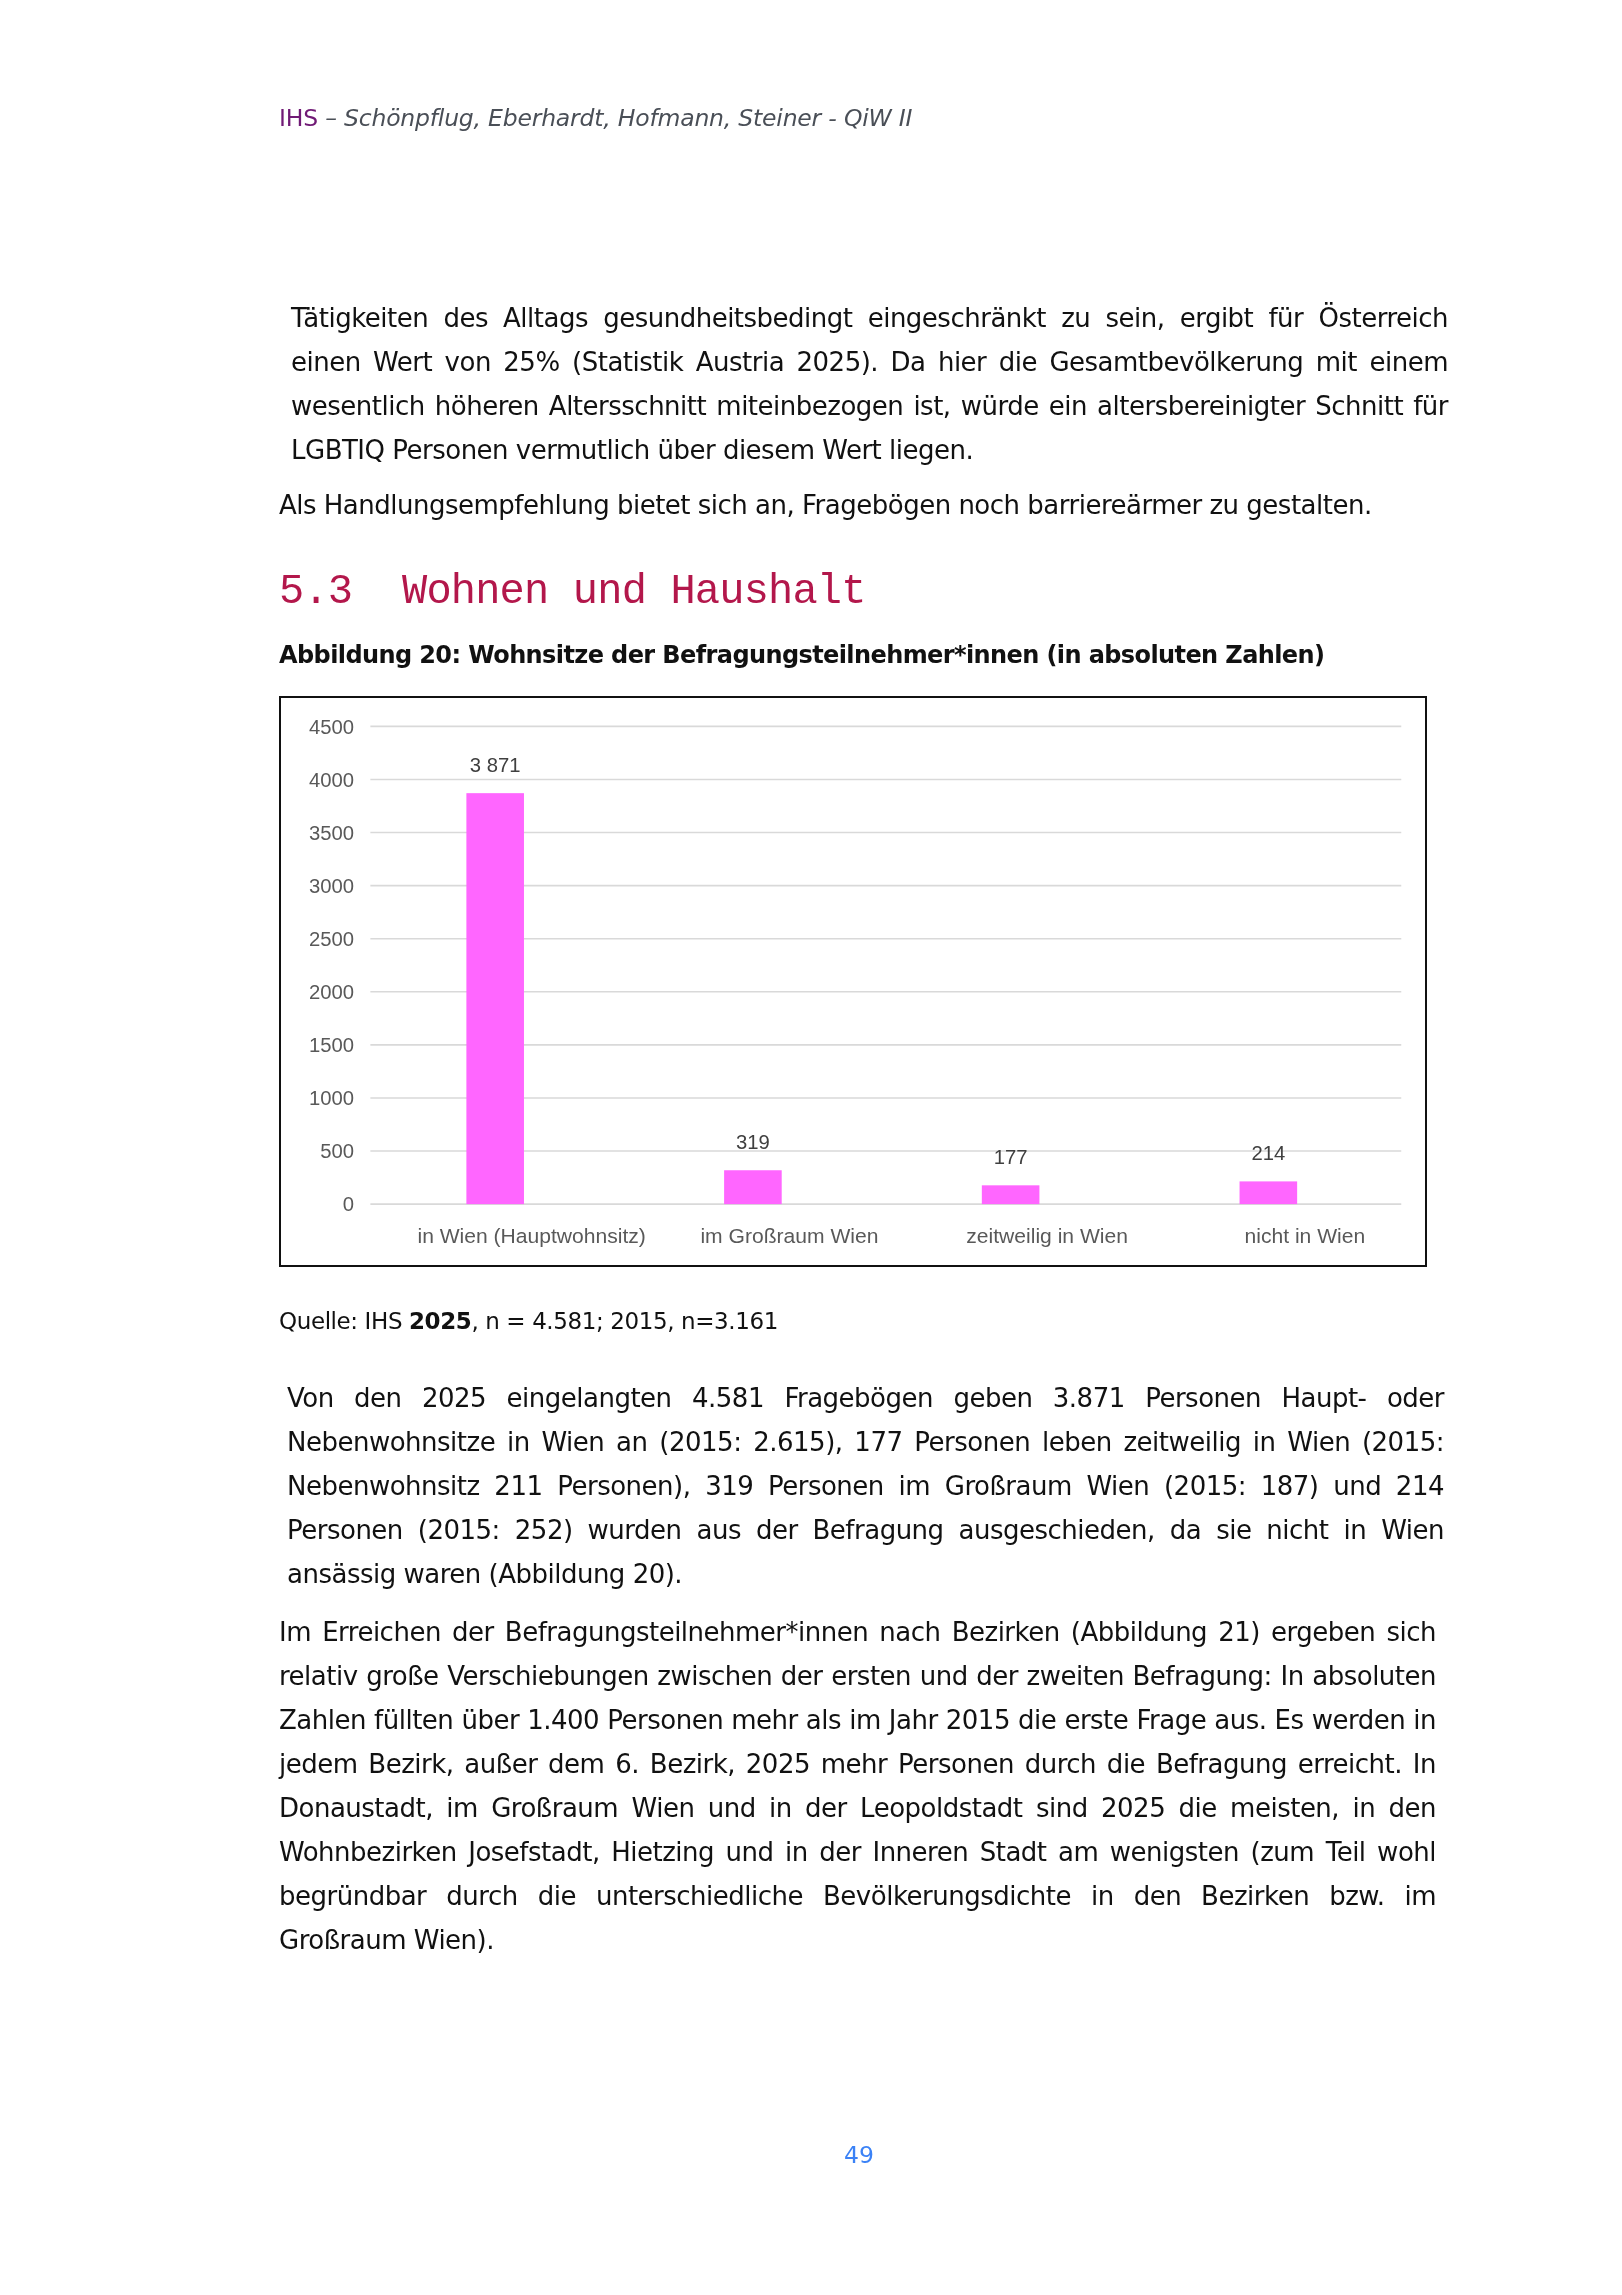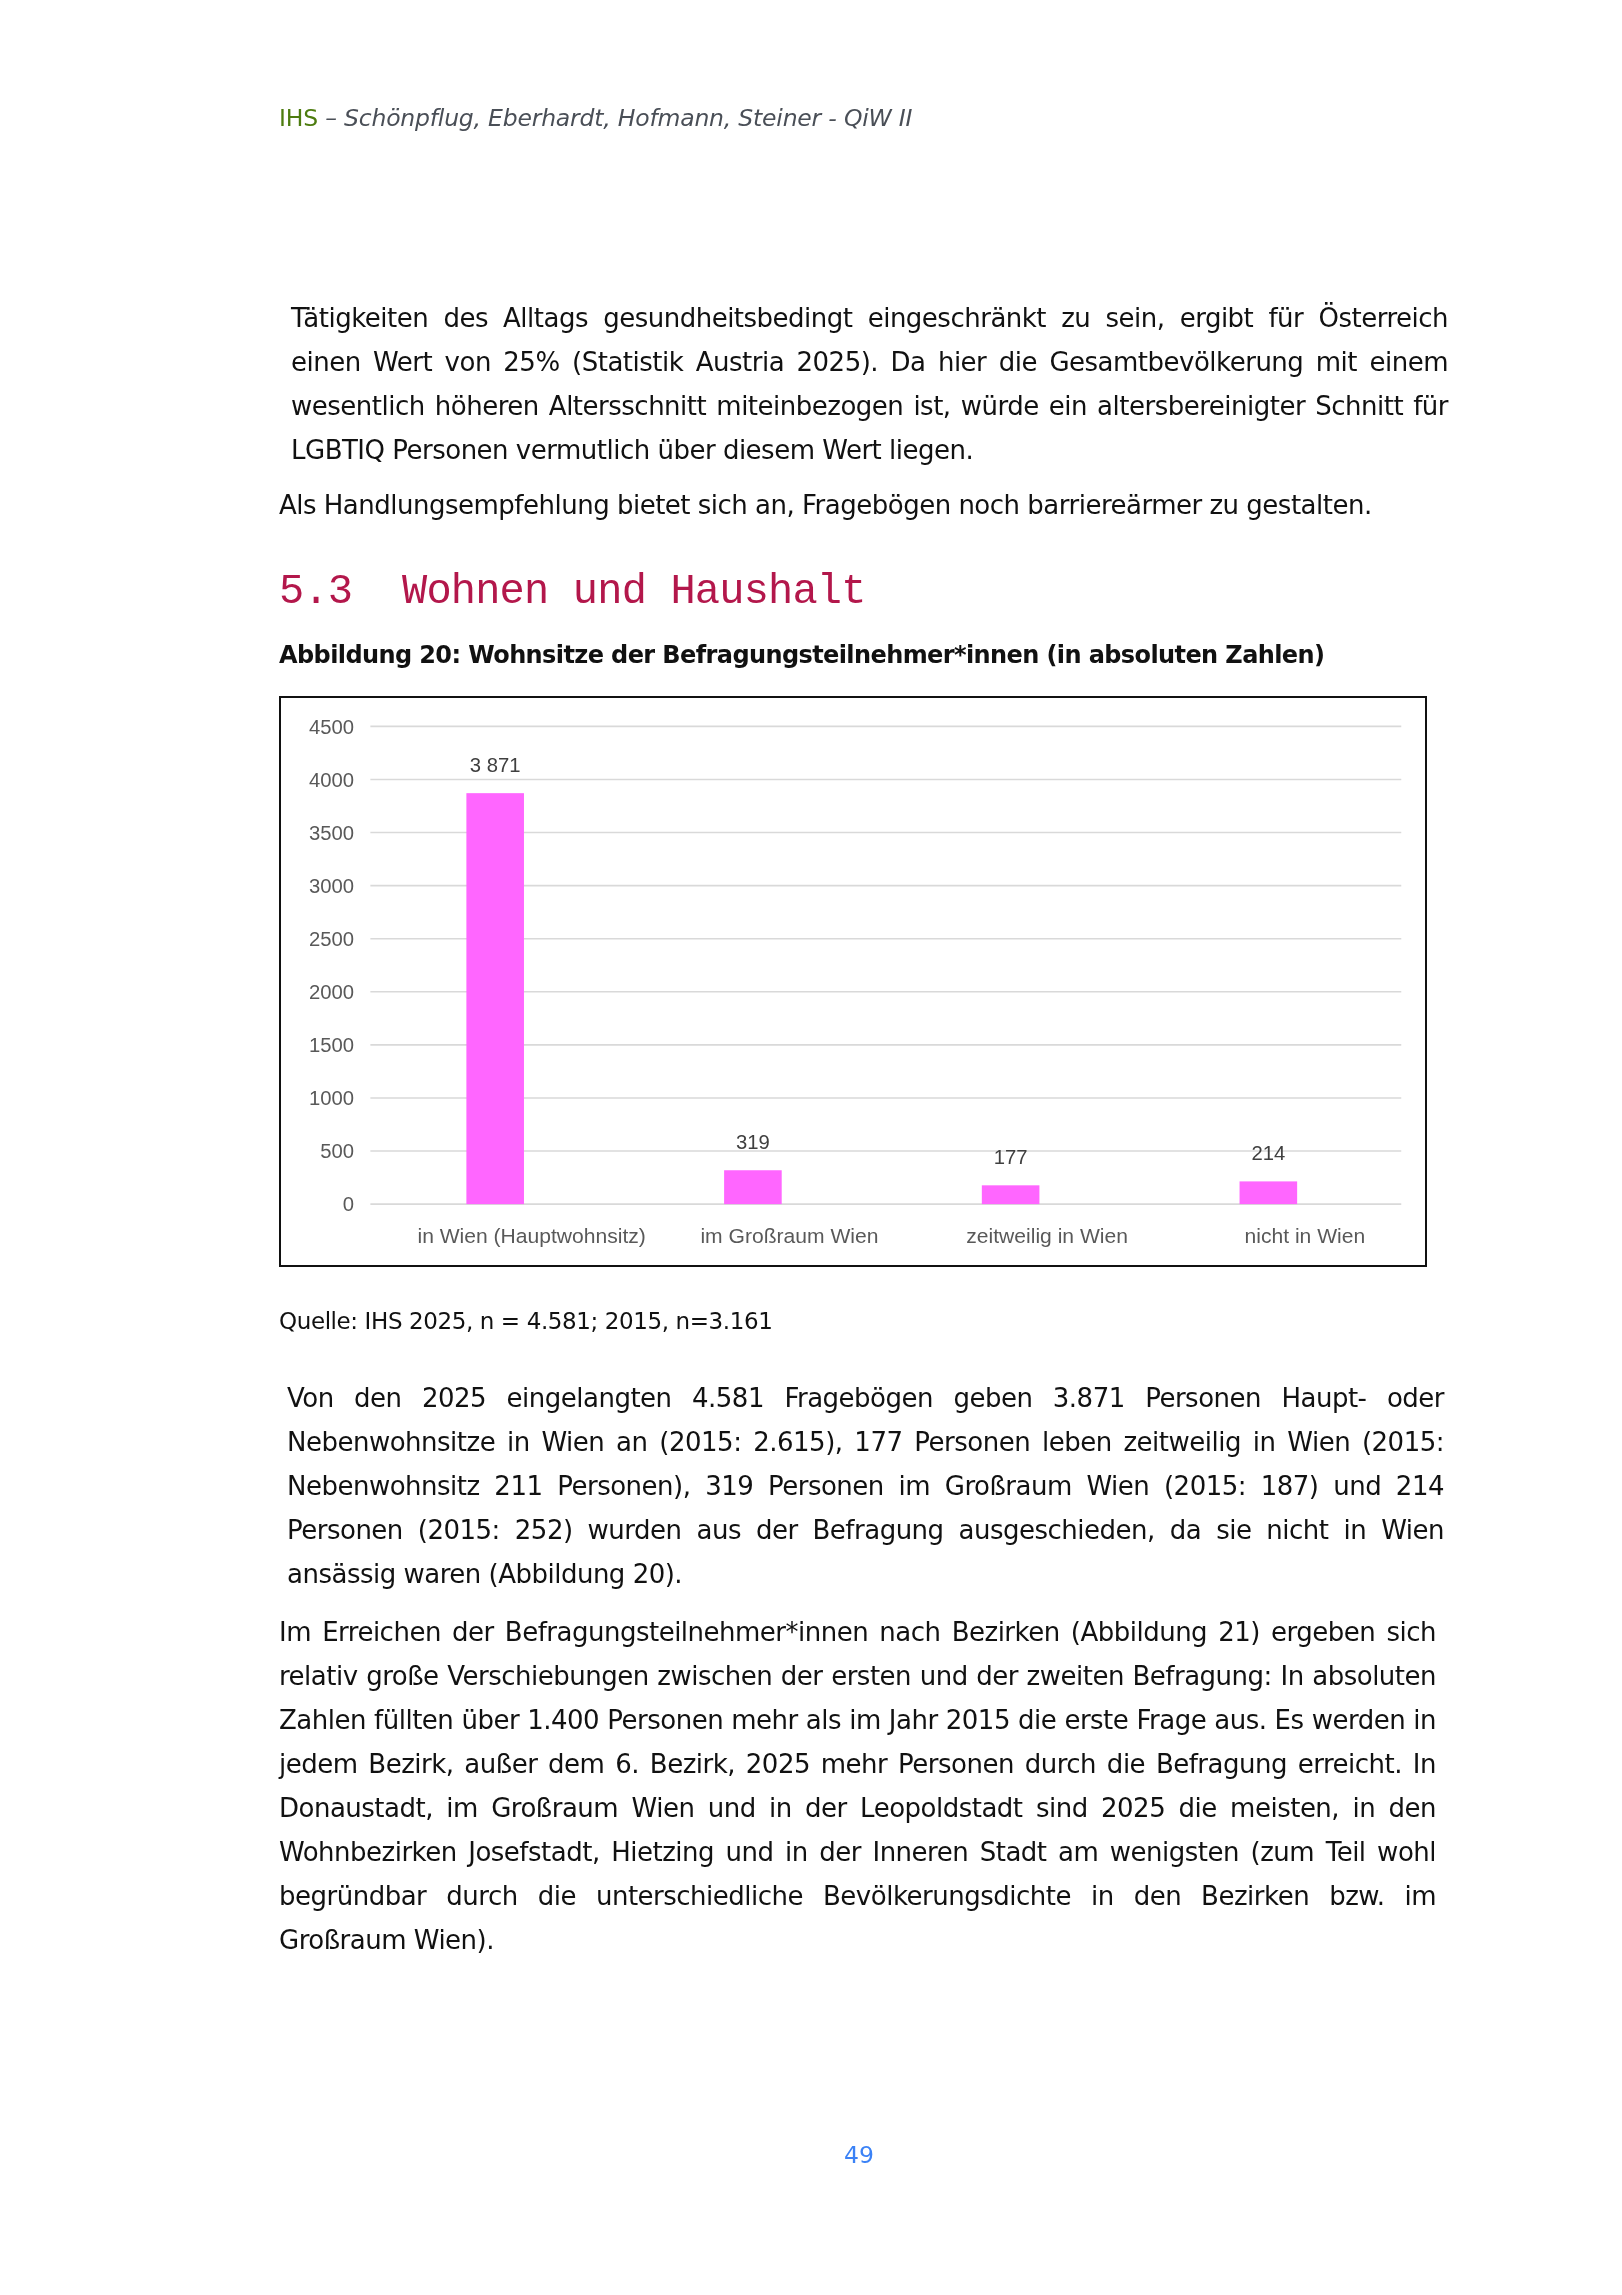--- a/index.html
+++ b/index.html
@@ -1,36 +1,36 @@
 <!DOCTYPE html>
 <html style="font-size:13px"><head>
   <meta charset="utf-8">
   <style>
     html, body { margin: 0; padding: 0; background: #ffffff; }
     body { width: 1622px; height: 2295px; position: relative; overflow: hidden;
            font-family: "DejaVu Sans", "Liberation Sans", sans-serif; color: #1a1a1a; }
     .header { position: absolute; left: 279px; top: 104px; font-size: 23.5px; letter-spacing: -0.2px; }
-    .header .brand { color: #4d7c0f; }
+    .header .brand { color: #701a75; }
     .header .authors { color: #4a4f57; font-style: italic; }
     .para { position: absolute; left: 279px; width: 1157px; font-size: 26px; line-height: 44px;
             text-align: justify; color: #111; letter-spacing: -0.5px; }
     .p1 { top: 284px; }
     .p2 { top: 483px; }
     .p3 { top: 1368px; }
     .p4 { top: 1610px; }
     .section-heading { position: absolute; left: 279px; top: 568px; font-size: 42px; color: #b3174b;
                        letter-spacing: -0.8px; font-family: Liberation Mono, monospace; }
     .section-heading .num { display: inline-block; width: 123px; }
     .figure-caption { position: absolute; left: 279px; top: 641px; font-size: 24px; font-weight: bold;
                       color: #111; letter-spacing: -0.6px; }
     .chart-box { position: absolute; left: 279px; top: 696px; width: 1148px; height: 571px;
                  border: 2.4px solid #111; box-sizing: border-box; background: #fff; }
     .chart-svg { position: absolute; left: 0; top: 0; }
     .source { position: absolute; left: 279px; top: 1308px; font-size: 23px; color: #111; letter-spacing: -0.4px; }
-    .source b { font-weight: normal; }
+    .source b { font-weight: bold; }
     .page-number { position: absolute; left: 844px; top: 2141px; font-size: 23.5px; color: #3b82f6; }
     .ytick { font-family: "Liberation Sans", sans-serif; font-size: 25px; fill: #595959; }
     .xtick { font-family: "Liberation Sans", sans-serif; font-size: 26px; fill: #595959; }
     .dlabel { font-family: "Liberation Sans", sans-serif; font-size: 25px; fill: #404040; }
   </style>
 </head>
 <body>
 
 <div class="header">
   <span class="brand">IHS</span><span class="authors"> – </span><span class="authors">Schönpflug, Eberhardt, Hofmann, Steiner - QiW II</span>

